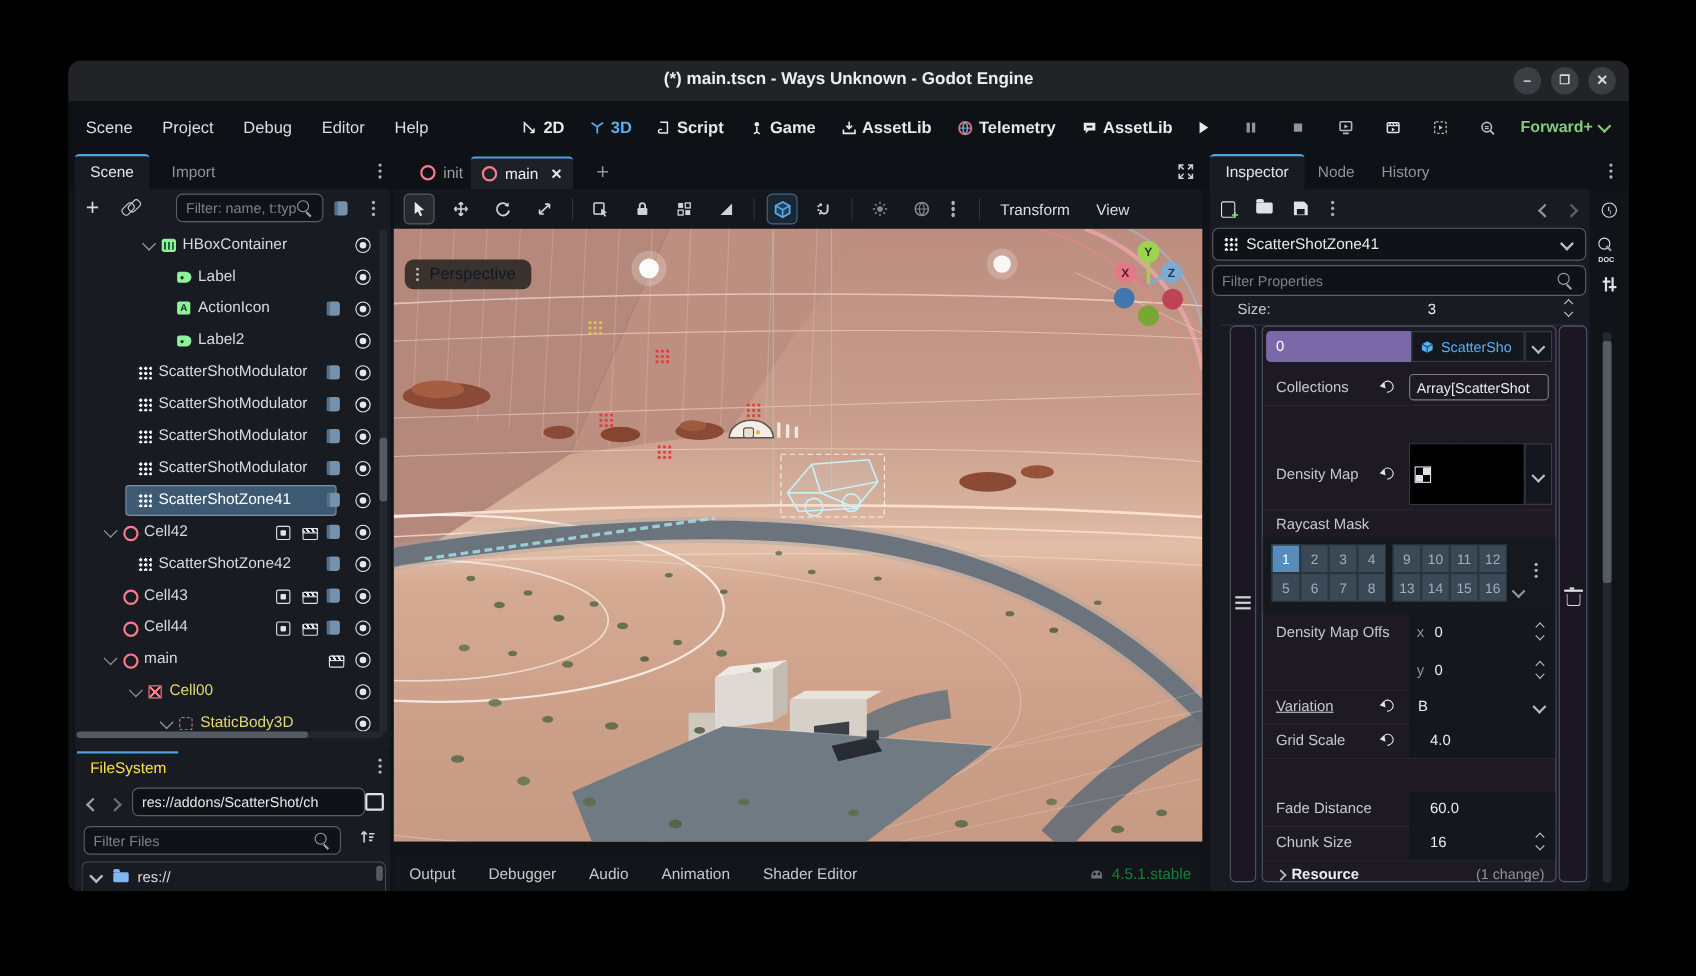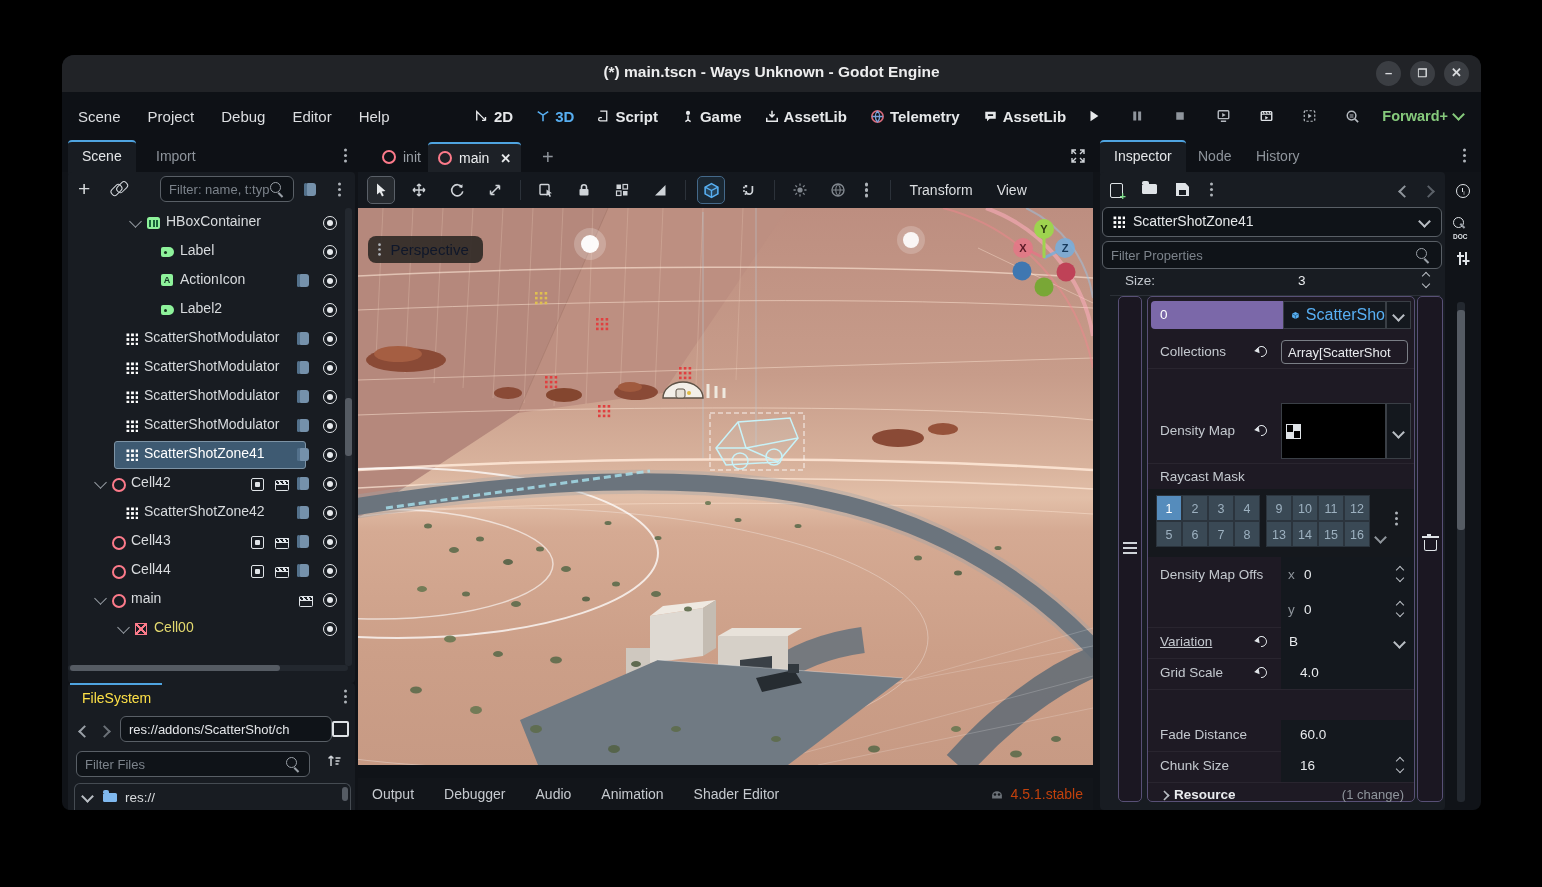--- a/index.html
+++ b/index.html
@@ -351,20 +351,26 @@
             <span class="tlabel" style="left:63px;">main</span>
             <span class="ic i-clap" style="left:231px;"></span>
             <span class="ic i-eye" style="left:255px;"></span>
           </div>
       <div class="trow" style="top:406px;">
             <span class="ic caret" style="left:51px;"></span>
             <span class="ic i-xsq" style="left:67px;"></span>
             <span class="tlabel yellow" style="left:86px;">Cell00</span>
             <span class="ic i-eye" style="left:255px;"></span>
           </div>
+      <div class="trow" style="top:435px;">
+            <span class="ic caret" style="left:79px;"></span>
+            <span class="ic i-dsq" style="left:95px;"></span>
+            <span class="tlabel yellow" style="left:114px;">StaticBody3D</span>
+            <span class="ic i-eye" style="left:255px;"></span>
+          </div>
 
       <div class="sbar" style="right:3px;top:0;width:7px;height:458px;">
             <div class="sthumb" style="left:0;width:7px;top:190px;height:58px;"></div>
           </div>
       <div class="sbar" style="left:0;bottom:1px;height:6px;width:280px;">
             <div class="sthumb" style="top:0;height:6px;left:2px;width:210px;"></div>
           </div>
     </div>
   </div>
 
@@ -663,21 +669,21 @@
       <circle cx="36" cy="73" r="9.5" fill="#79a736"></circle>
     </svg>
   </div>
 
   <div class="bbar">
     <span>Output</span>
     <span>Debugger</span>
     <span>Audio</span>
     <span>Animation</span>
     <span>Shader Editor</span>
-    <span style="position:absolute;right:10px;display:flex;gap:7px;align-items:center;color:#c2410c;">
+    <span style="position:absolute;right:10px;display:flex;gap:7px;align-items:center;color:#15803d;">
       <svg width="14" height="13" viewBox="0 0 16 16">
             <path d="M2 9 a6 5 0 0 1 12 0 v4 H2 Z" fill="#6b7177"></path>
             <circle cx="5.5" cy="8" r="1.6" fill="#12151a"></circle>
             <circle cx="10.5" cy="8" r="1.6" fill="#12151a"></circle>
           </svg>
       <span>4.5.1.stable</span>
     </span>
   </div>
 
   <div class="dock" style="left:1038px;top:117px;width:345px;height:638px;">
@@ -715,21 +721,21 @@
       </div>
 
       <div class="pbox" style="left:47px;top:25px;width:266px;height:504px;background:#1e1a24;">
 
         <div style="position:absolute;left:3px;top:4px;width:132px;height:28px;background:#7b68a9;border-radius:4px 0 0 4px;color:#fff;font-size:13.5px;line-height:28px;padding-left:9px;box-sizing:border-box;">0</div>
         <div style="position:absolute;left:135px;top:4px;width:103px;height:28px;background:#14181e;border:1px solid #3a3f46;box-sizing:border-box;display:flex;align-items:center;gap:6px;padding-left:7px;">
           <svg width="13" height="13" viewBox="0 0 16 16">
                 <path d="M8 1.5 L14 4.8 V11.2 L8 14.5 L2 11.2 V4.8 Z" fill="#57aef0"></path>
                 <path d="M2 4.8 L8 8 L14 4.8 M8 8 V14.5" stroke="#1a4a6e" stroke-width="1.2" fill="none"></path>
               </svg>
-          <span style="color:#58b0f5;font-size:16px;">ScatterSho</span>
+          <span style="color:#58b0f5;font-size:13px;">ScatterSho</span>
         </div>
         <div style="position:absolute;left:238px;top:4px;width:25px;height:28px;background:#14181e;border:1px solid #3a3f46;box-sizing:border-box;">
               <span class="chev" style="position:absolute;left:7px;top:9px;"></span>
             </div>
 
         <div style="position:absolute;left:0;top:40px;width:100%;height:31px;border-bottom:1px solid #ffffff0d;">
           <span class="prow-label" style="left:12px;top:7px;">Collections</span>
           <span class="ic i-revert" style="left:108px;top:9px;"></span>
           <div style="position:absolute;left:133px;top:3px;width:127px;height:24px;border:1px solid #7a7f86;border-radius:4px;color:#e9ebee;font-size:13px;line-height:24px;padding-left:6px;box-sizing:border-box;overflow:hidden;white-space:nowrap;">Array[ScatterShot</div>
         </div>

